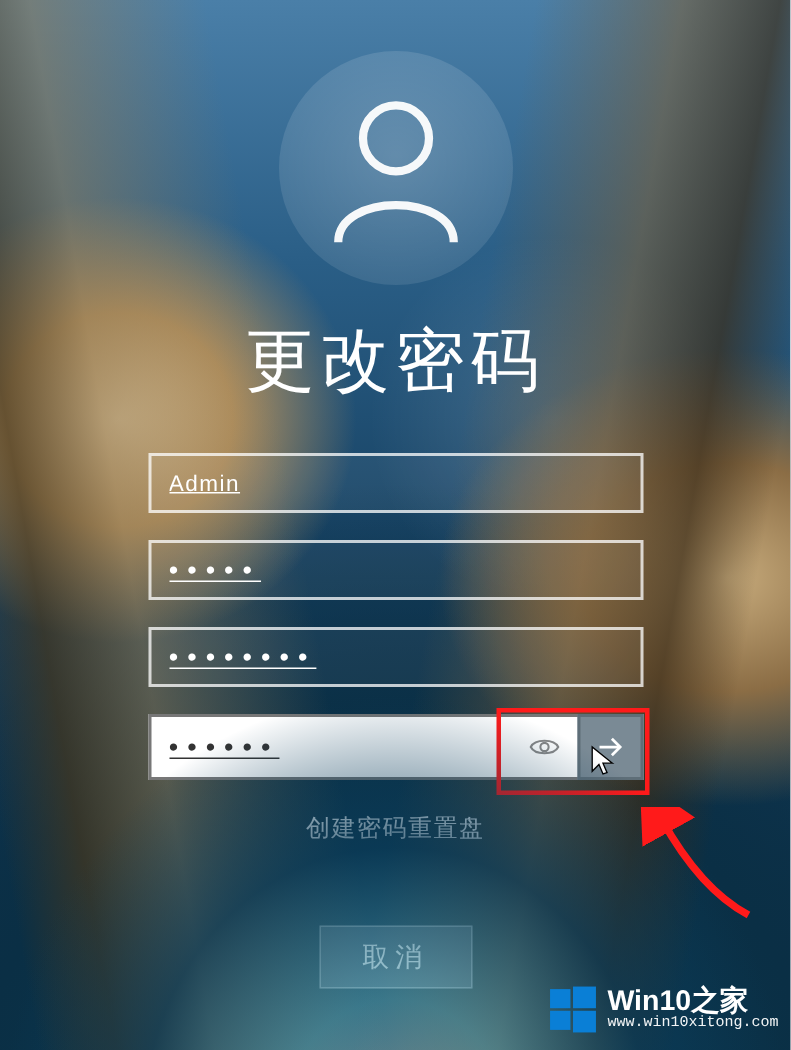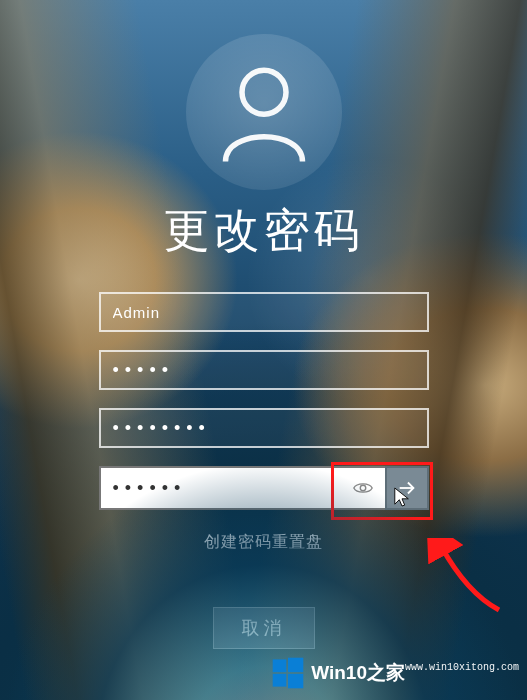--- a/index.html
+++ b/index.html
@@ -25,29 +25,30 @@
       radial-gradient(ellipse at 50% 120%, rgba(255,255,255,0.35) 0%, rgba(90,170,190,0.55) 20%, rgba(10,60,90,0.7) 45%, rgba(0,0,0,0) 70%);
     pointer-events:none;
   }
   .center{position:absolute;left:50%;top:0;transform:translateX(-50%);width:330px;display:flex;flex-direction:column;align-items:center;}
   .avatar{
     margin-top:34px;width:156px;height:156px;border-radius:50%;
     background:radial-gradient(circle at 50% 45%, rgba(255,255,255,0.22) 0%, rgba(255,255,255,0.12) 60%, rgba(255,255,255,0.05) 100%);
     display:flex;align-items:center;justify-content:center;
   }
   .avatar svg{width:110px;height:110px;stroke:#fff;stroke-width:5;fill:none;opacity:0.95;}
-  .title{margin-top:10px;color:#fff;font-size:46px;font-weight:300;letter-spacing:4px;}
+  .title{margin-top:20px;color:#fff;font-size:46px;font-weight:300;letter-spacing:4px;}
   .fields{margin-top:30px;width:330px;display:flex;flex-direction:column;gap:18px;}
   .field-wrap{position:relative;}
   .field{
     width:100%;height:40px;box-sizing:border-box;
     background:rgba(255,255,255,0.05);
     border:2px solid rgba(255,255,255,0.75);
     color:#fff;font-size:15px;padding:12px 12px;outline:none;
     letter-spacing:1px;
+    text-decoration:underline;
   }
   .field.dots{font-size:18px;letter-spacing:6px;font-family:Arial,sans-serif;}
   .field.confirm{
     background:#fff;color:#333;border:2px solid #777;
     padding-right:90px;height:44px;
   }
   .reveal{
     position:absolute;right:44px;top:0;height:44px;width:44px;
     border:none;background:transparent;cursor:pointer;padding:0;
     display:flex;align-items:center;justify-content:center;
@@ -71,21 +72,21 @@
     cursor:pointer;letter-spacing:4px;
   }
   .arrow-annot{
     position:absolute;right:20px;top:538px;width:80px;height:80px;pointer-events:none;z-index:5;
   }
   .watermark{
     position:absolute;right:8px;bottom:10px;display:flex;align-items:center;gap:6px;
     color:#fff;z-index:6;
   }
   .wm-logo{width:34px;height:34px;}
-  .wm-text{display:flex;flex-direction:row;line-height:1.05;}
+  .wm-text{display:flex;flex-direction:column;line-height:1.05;}
   .wm-title{font-size:19px;font-weight:600;}
   .wm-url{font-size:10px;opacity:0.95;font-family:Liberation Mono, monospace;}
 </style>
 </head>
 <body>
 
 <div class="bg">
 
   <div class="center">
 

